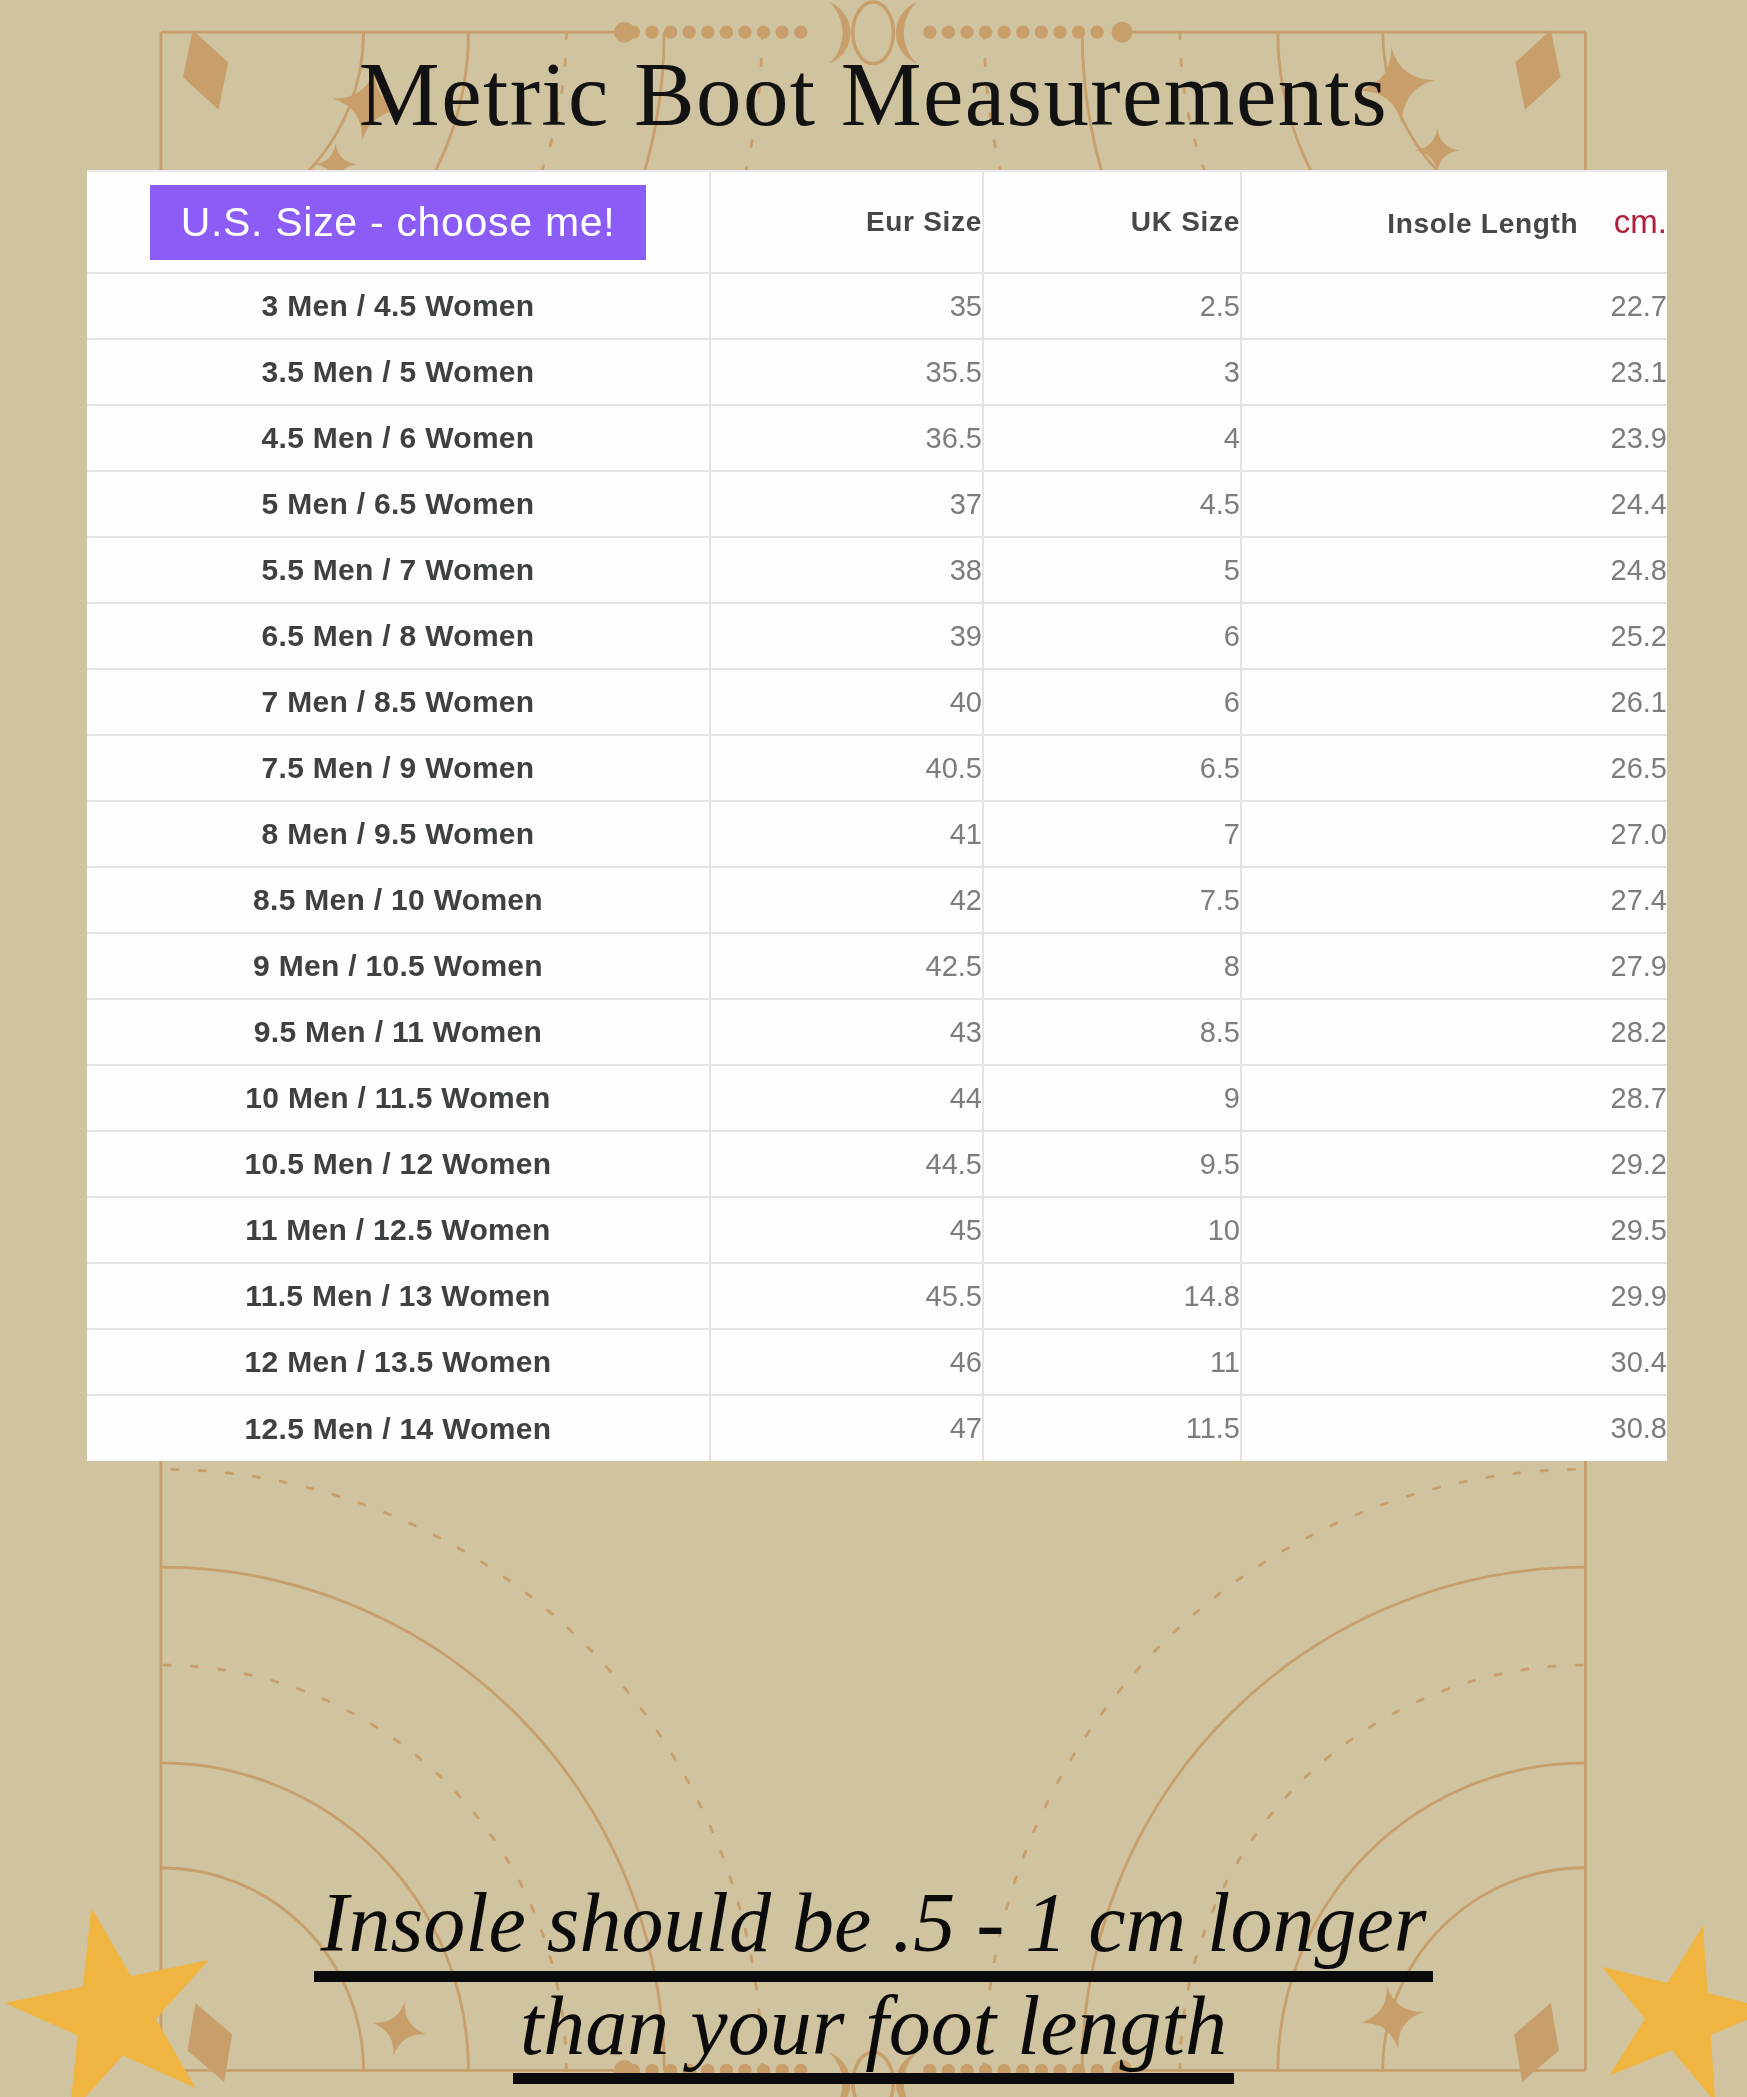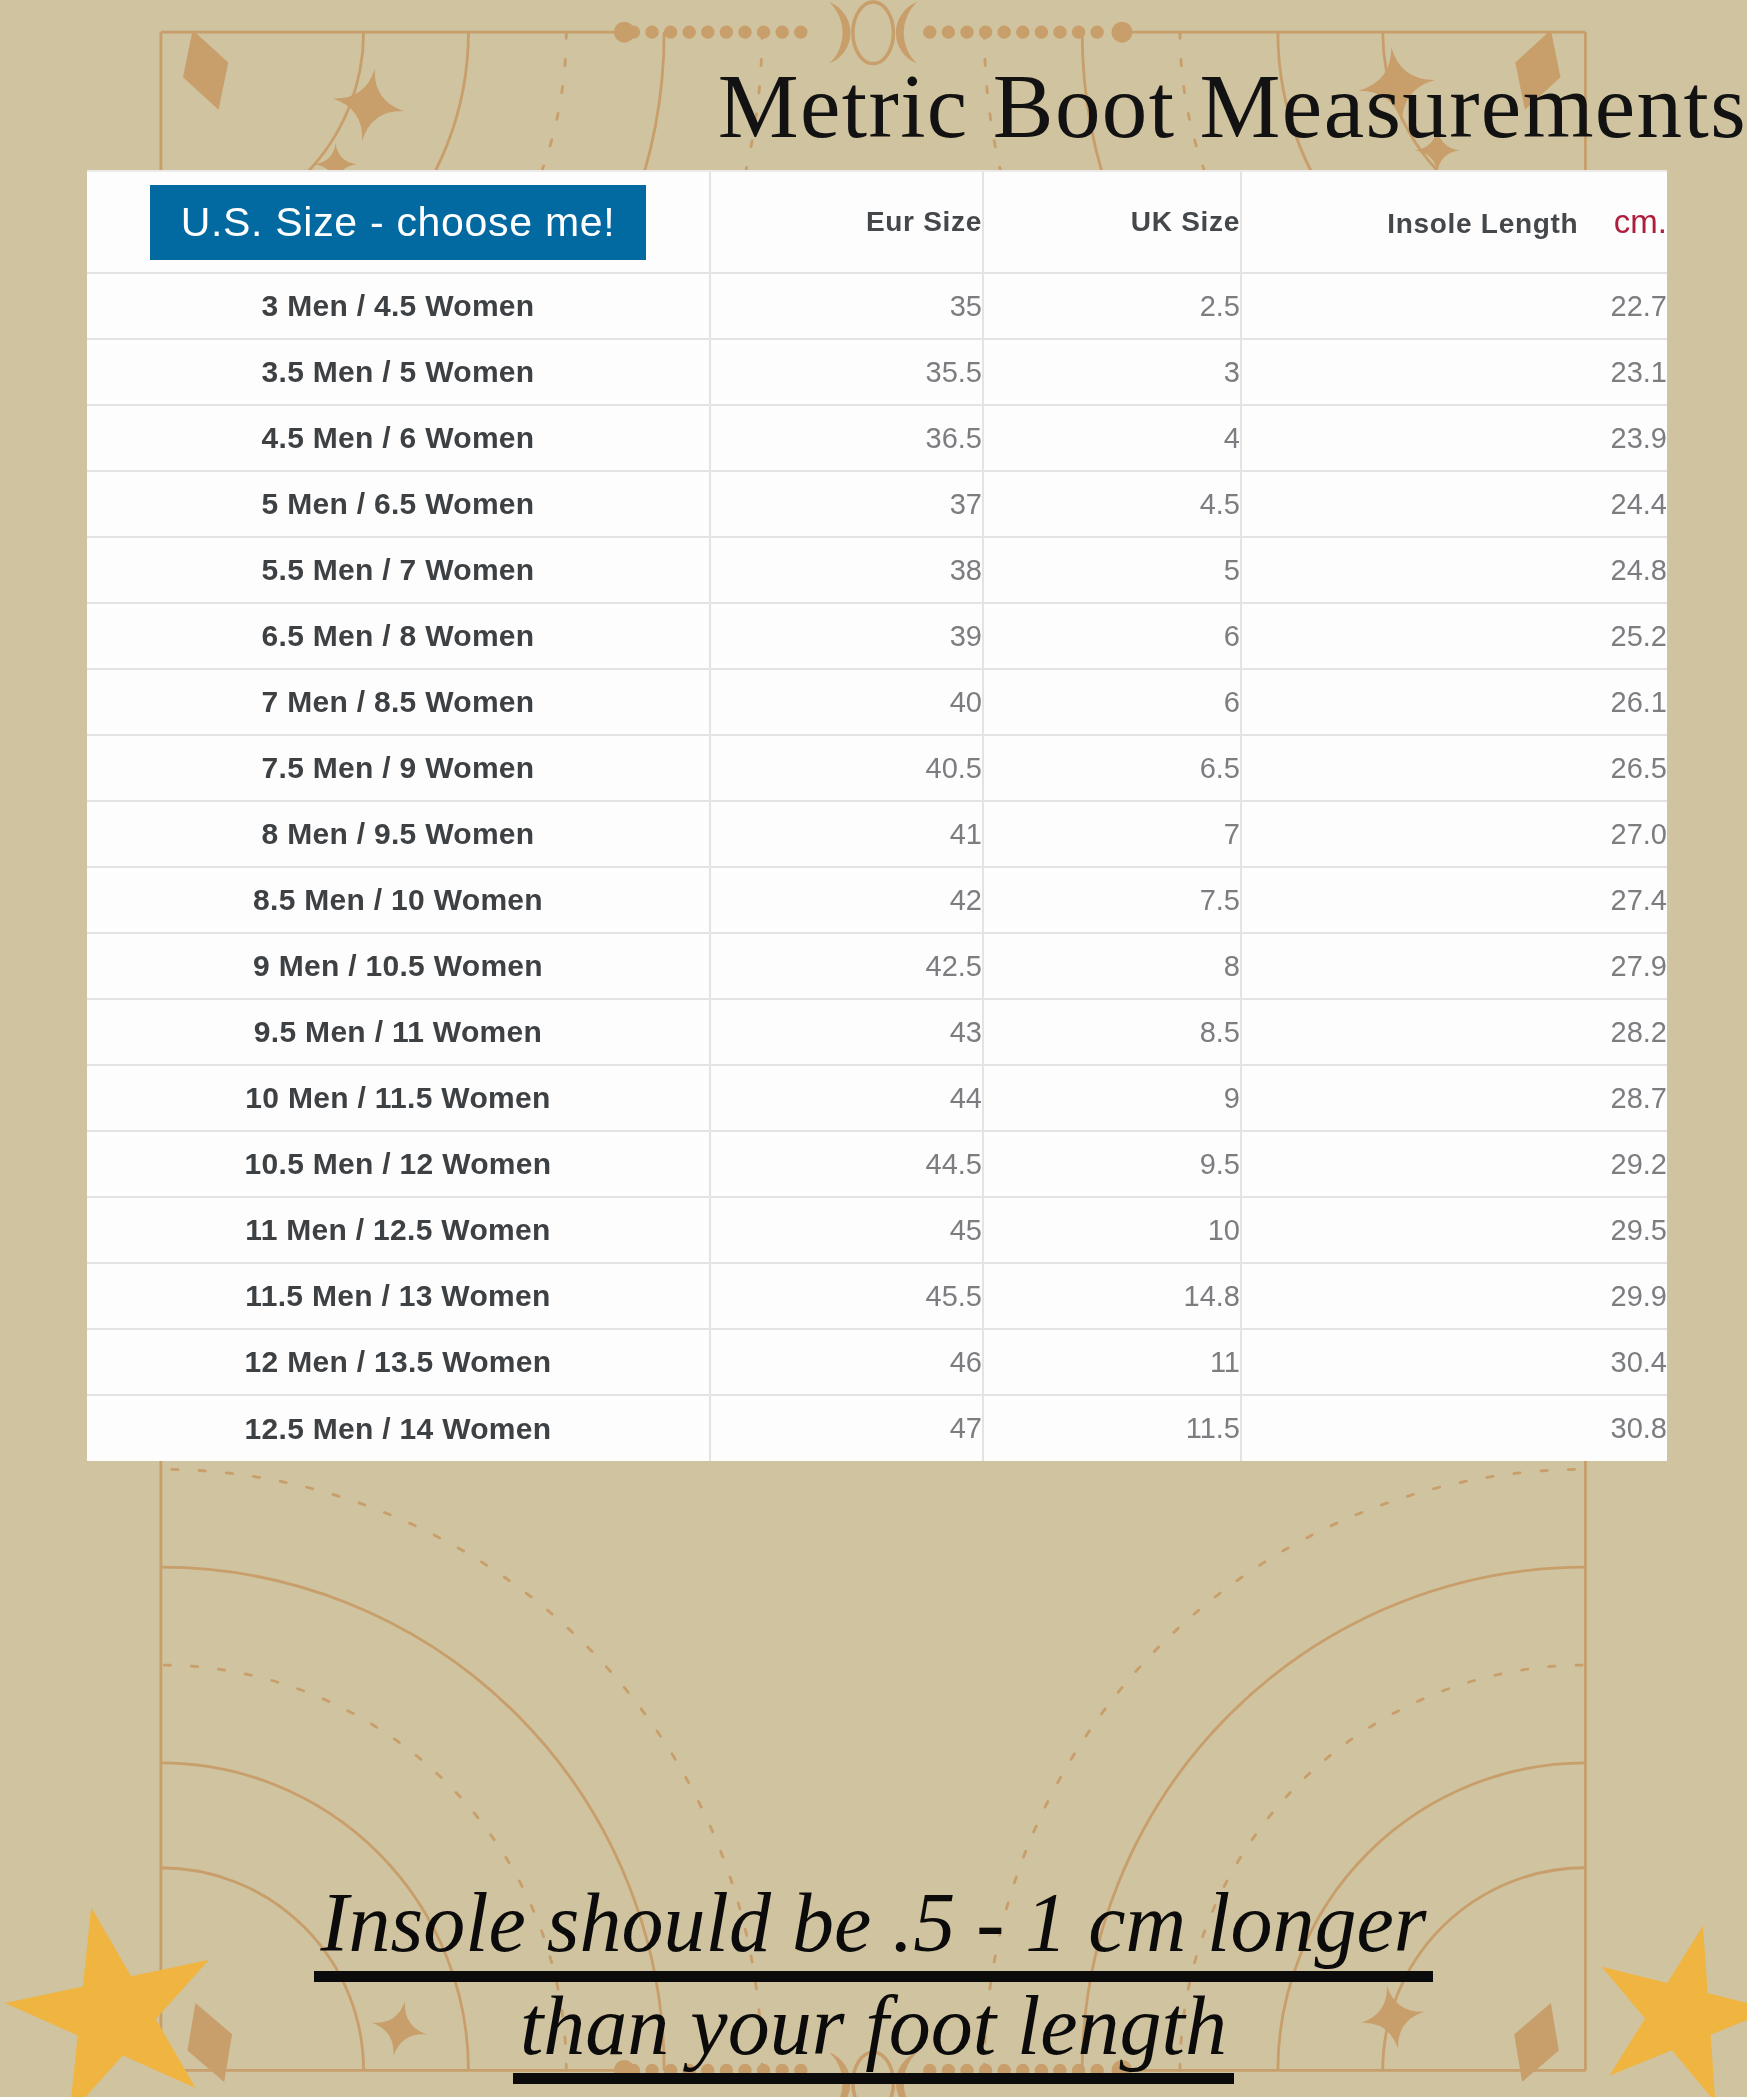--- a/index.html
+++ b/index.html
@@ -1,35 +1,35 @@
 <!DOCTYPE html>
 <html style="font-size:11.2px"><head>
 <meta charset="utf-8">
 <style>
   html,body{margin:0;padding:0;background:#888;}
   .page{position:relative;width:1747px;height:2097px;background:#d0c39f;overflow:hidden;
         font-family:"Liberation Sans",sans-serif;}
   svg.decor{position:absolute;left:0;top:0;}
 
-  .title{position:absolute;left:0;top:52px;width:100%;margin:0;text-align:right;
+  .title{position:absolute;left:0;top:40px;width:100%;margin:0;text-align:center;
          font-family:"Liberation Serif",serif;font-weight:500;font-size:91px;line-height:1.2;
          color:#121212;letter-spacing:1.4px;}
 
   .panel{position:absolute;left:87px;top:170px;width:1580px;background:#fdfdfd;
          border-top:2.1px solid #eceae8;}
   table{width:100%;border-collapse:collapse;table-layout:fixed;}
   col.c-us{width:623px;} col.c-eur{width:273px;} col.c-uk{width:258px;} col.c-ins{width:426px;}
   thead tr{height:101px;}
   tbody tr{height:66px;}
   th,td{text-align:center;vertical-align:middle;padding:0;}
   th+th,td+td{border-left:2.1px solid #e5e3e1;text-align:right;}
   thead tr{border-bottom:2.1px solid #e5e3e1;}
   tbody tr+tr{border-top:2.1px solid #e5e3e1;}
   th{font-size:28px;font-weight:700;color:#45484b;letter-spacing:0.7px;}
-  .badge{display:inline-block;background:#0369a1;color:#ffffff;font-size:41px;font-weight:400;
+  .badge{display:inline-block;background:#8b5cf6;color:#ffffff;font-size:41px;font-weight:400;
          letter-spacing:0.7px;padding:14px 31px;}
   .unit{color:#ad1e3b;font-size:33px;font-weight:400;letter-spacing:0;margin-left:27px;}
   td.us{font-weight:700;font-size:30px;color:#3e4144;letter-spacing:0.3px;}
   td.num{font-size:29px;color:#7b7d80;font-weight:400;}
 
   .footer{position:absolute;top:1879px;left:0;width:100%;text-align:center;
           font-family:"Liberation Serif",serif;color:#0b0b0b;}
   .fline{display:table;margin:0 auto 0;font-size:84px;line-height:1.04;font-weight:500;
          border-bottom:11.2px solid #0b0b0b;padding:0 7px 4.2px;white-space:nowrap;font-style:italic;}
 </style>

